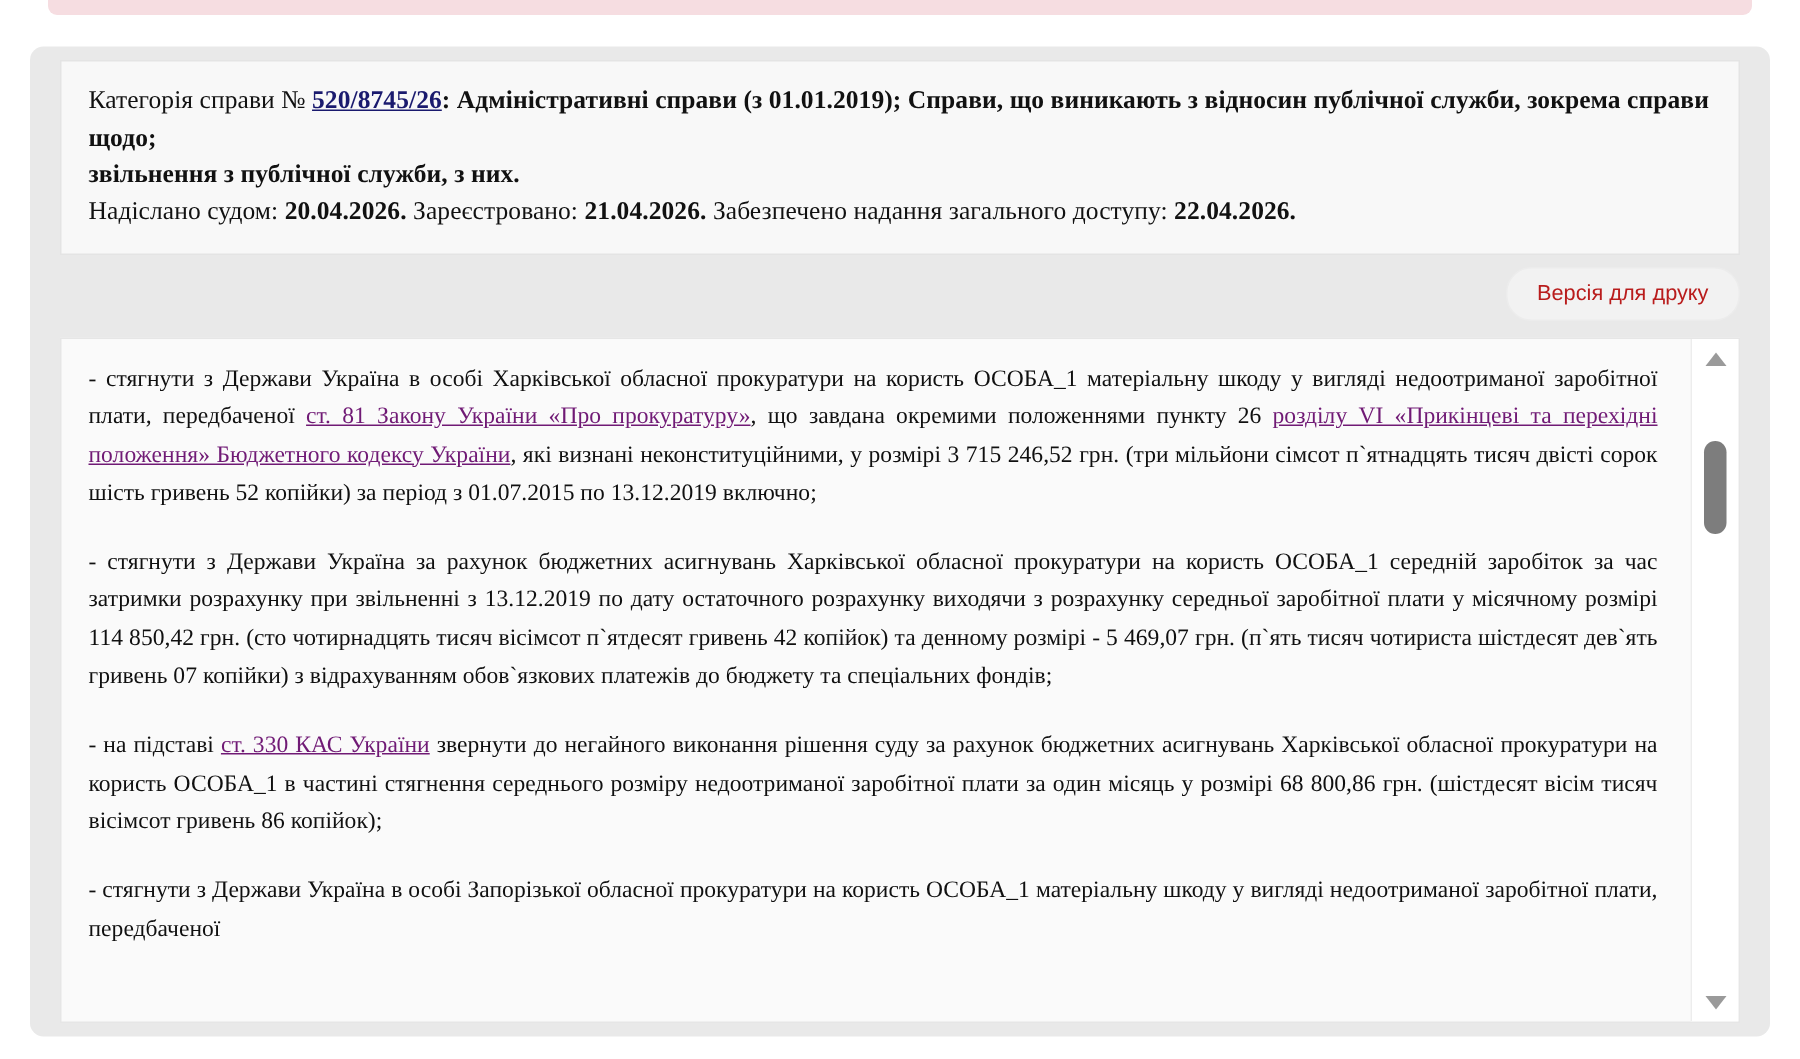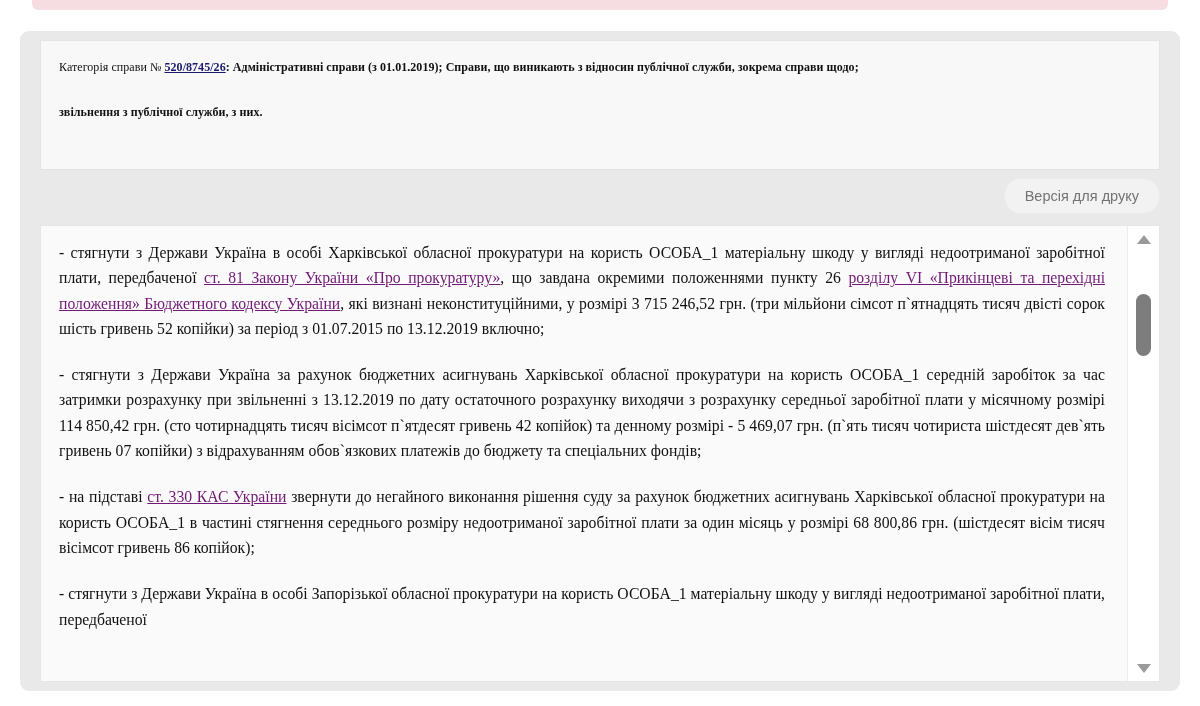--- a/index.html
+++ b/index.html
@@ -44,26 +44,26 @@
     left: 40px;
     top: 40px;
     width: 1120px;
     height: 130px;
     background: #f8f8f8;
     border: 1px solid #e4e4e4;
     box-sizing: border-box;
     padding: 14px 18px 10px 18px;
   }
   .hdr-line {
-    font-size: 12px;
+    font-size: 17px;
     line-height: 24.5px;
     color: #111111;
     letter-spacing: 0.05px;
   }
-  .hdr-line.strongwrap { font-weight: bold; margin-top: 20px; }
+  .hdr-line.strongwrap { font-weight: bold; }
   .b { font-weight: bold; }
   a.caselink {
     color: #1a1a6e;
     font-weight: bold;
     text-decoration: underline;
   }
 
   
   #print-row {
     position: absolute;
@@ -78,21 +78,21 @@
   #print-button {
     background: #f2f2f2;
     border: 1px solid #ececec;
     border-radius: 17px;
     height: 34px;
     padding: 0 20px;
     display: flex;
     align-items: center;
     font-family: "Liberation Sans", "DejaVu Sans", sans-serif;
     font-size: 14.5px;
-    color: #737373;
+    color: #b91c1c;
     cursor: pointer;
   }
 
   
   #doc-panel {
     position: absolute;
     left: 40px;
     top: 225px;
     width: 1120px;
     height: 457px;
@@ -180,20 +180,23 @@
 
 <div id="top-banner"></div>
 
 <div id="outer-card"></div>
 
 <div id="case-header-box">
   <div class="hdr-line">
     <span>Категорія справи № </span><a class="caselink" href="#">520/8745/26</a><span class="b">: Адміністративні справи (з 01.01.2019); Справи, що виникають з відносин публічної служби, зокрема справи щодо;</span>
   </div>
   <div class="hdr-line strongwrap">звільнення з публічної служби, з них.</div>
+  <div class="hdr-line">
+    <span>Надіслано судом: </span><span class="b">20.04.2026.</span><span> Зареєстровано: </span><span class="b">21.04.2026.</span><span> Забезпечено надання загального доступу: </span><span class="b">22.04.2026.</span>
+  </div>
 </div>
 
 <div id="print-row">
   <div id="print-button">
     <span>Версія для друку</span>
   </div>
 </div>
 
 <div id="doc-panel">
   <div id="doc-scroll-area">

